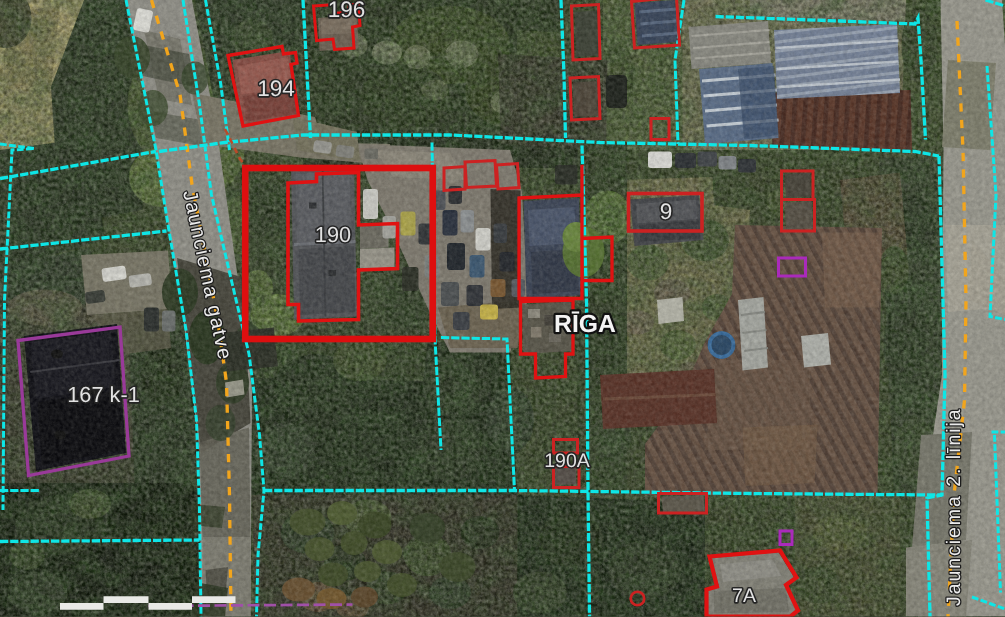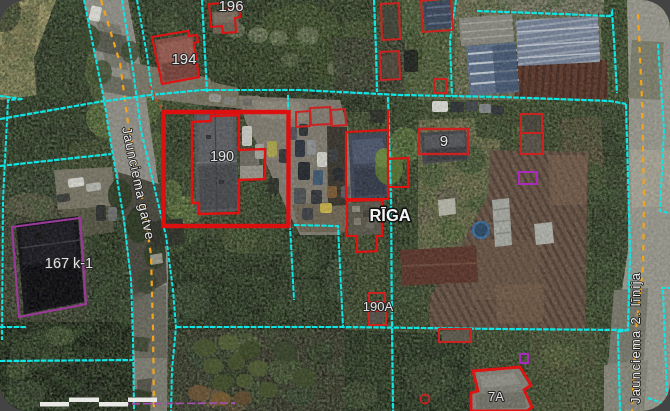--- a/index.html
+++ b/index.html
@@ -1,16 +1,16 @@
 <!DOCTYPE html>
 <html><head>
 <meta charset="utf-8">
 <style>
 html,body{margin:0;padding:0;background:#444;}
-#map{width:670px;height:411px;position:relative;overflow:hidden;font-family:"Liberation Sans",sans-serif;border-radius:28px;}
+#map{width:670px;height:411px;position:relative;overflow:hidden;font-family:"Liberation Sans",sans-serif;}
 </style>
 </head>
 <body>
 
 <div id="map">
 <svg width="670" height="411" viewBox="0 0 670 411">
 <defs>
 <pattern id="rows1" width="7" height="7" patternUnits="userSpaceOnUse" patternTransform="rotate(4)">
   <rect width="7" height="7" fill="#5e3a2c"></rect>
   <rect width="3" height="7" fill="#4a2d24"></rect>

